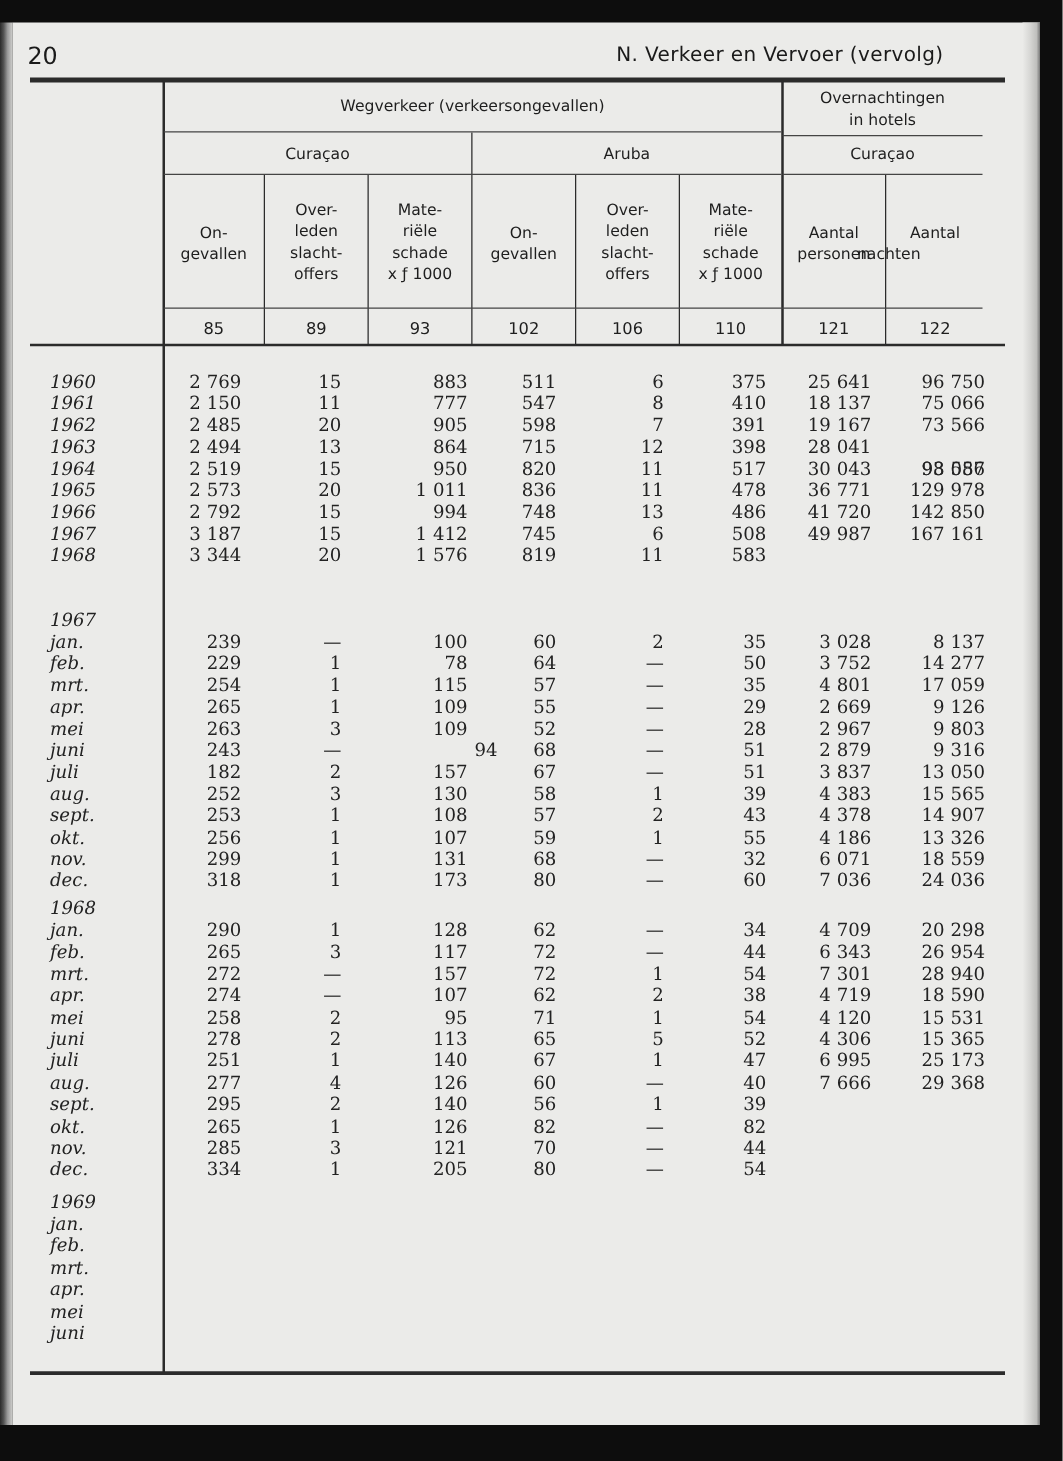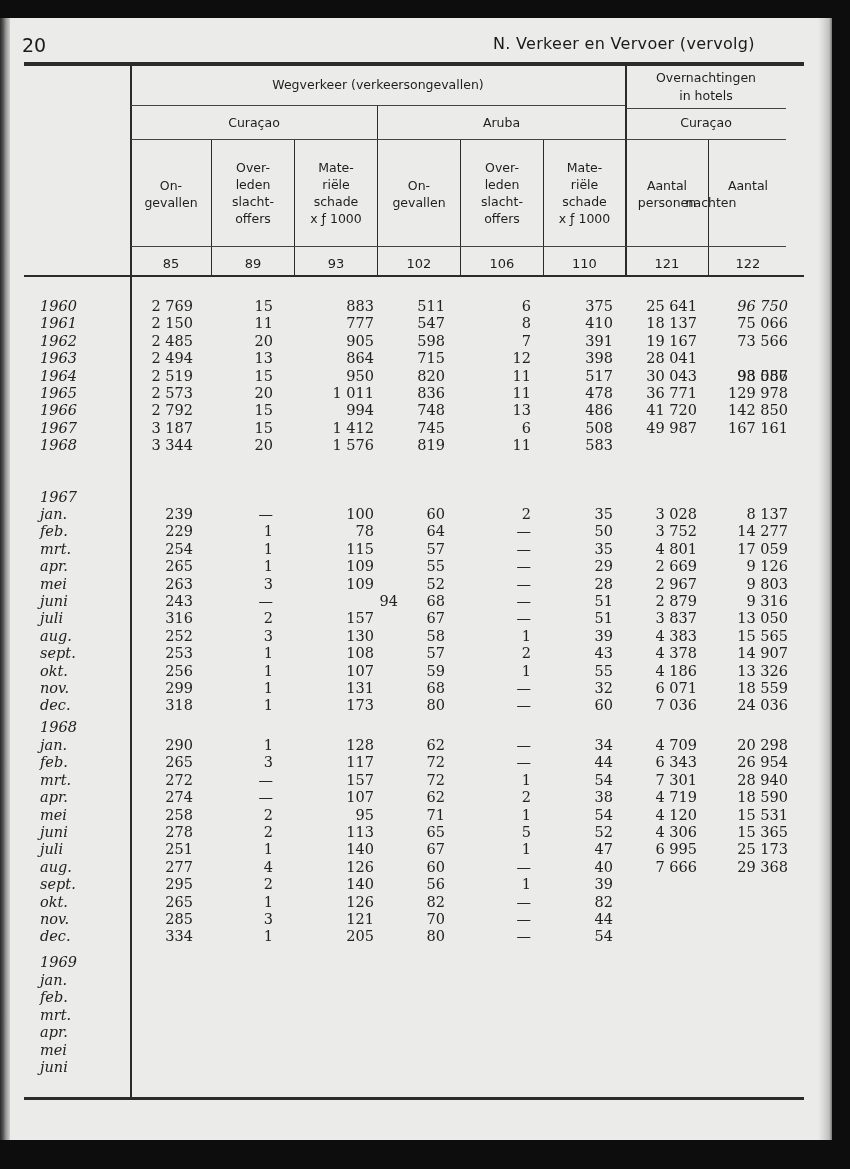--- a/index.html
+++ b/index.html
@@ -95,21 +95,21 @@
 <div id="rows">
     <div class="row" style="top: 298px;">
       <span class="lbl">1960</span>
       <span style="right: 629px;">2 769</span>
       <span style="right: 549px;">15</span>
       <span style="right: 448px;">883</span>
       <span style="right: 377px;">511</span>
       <span style="right: 291px;">6</span>
       <span style="right: 209px;">375</span>
       <span style="right: 125px;">25 641</span>
-      <span style="right: 34px; font-style: italic;">96 750</span>
+      <span style="right: 34px;">96 750</span>
     </div>
     <div class="row" style="top: 315.4px;">
       <span class="lbl">1961</span>
       <span style="right: 629px;">2 150</span>
       <span style="right: 549px;">11</span>
       <span style="right: 448px;">777</span>
       <span style="right: 377px;">547</span>
       <span style="right: 291px;">8</span>
       <span style="right: 209px;">410</span>
       <span style="right: 125px;">18 137</span>
@@ -256,21 +256,21 @@
       <span style="right: 549px;">—</span>
       <span style="right: 424px;">94</span>
       <span style="right: 377px;">68</span>
       <span style="right: 291px;">—</span>
       <span style="right: 209px;">51</span>
       <span style="right: 125px;">2 879</span>
       <span style="right: 34px;">9 316</span>
     </div>
     <div class="row" style="top: 610.4px;">
       <span class="lbl">juli</span>
-      <span style="right: 629px;">316</span>
+      <span style="right: 629px;">182</span>
       <span style="right: 549px;">2</span>
       <span style="right: 448px;">157</span>
       <span style="right: 377px;">67</span>
       <span style="right: 291px;">—</span>
       <span style="right: 209px;">51</span>
       <span style="right: 125px;">3 837</span>
       <span style="right: 34px;">13 050</span>
     </div>
     <div class="row" style="top: 627.8px;">
       <span class="lbl">aug.</span>

